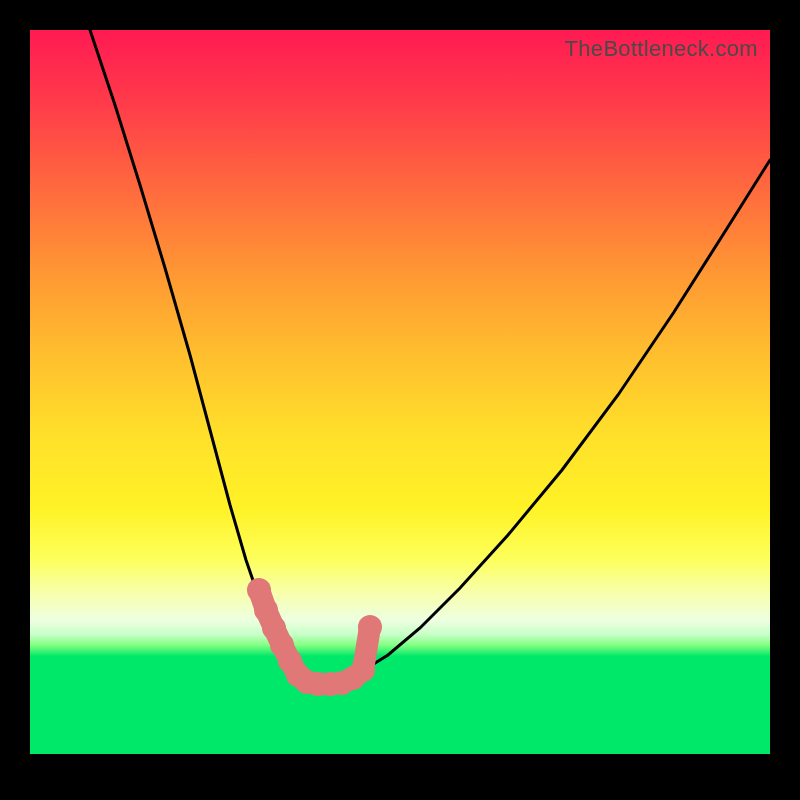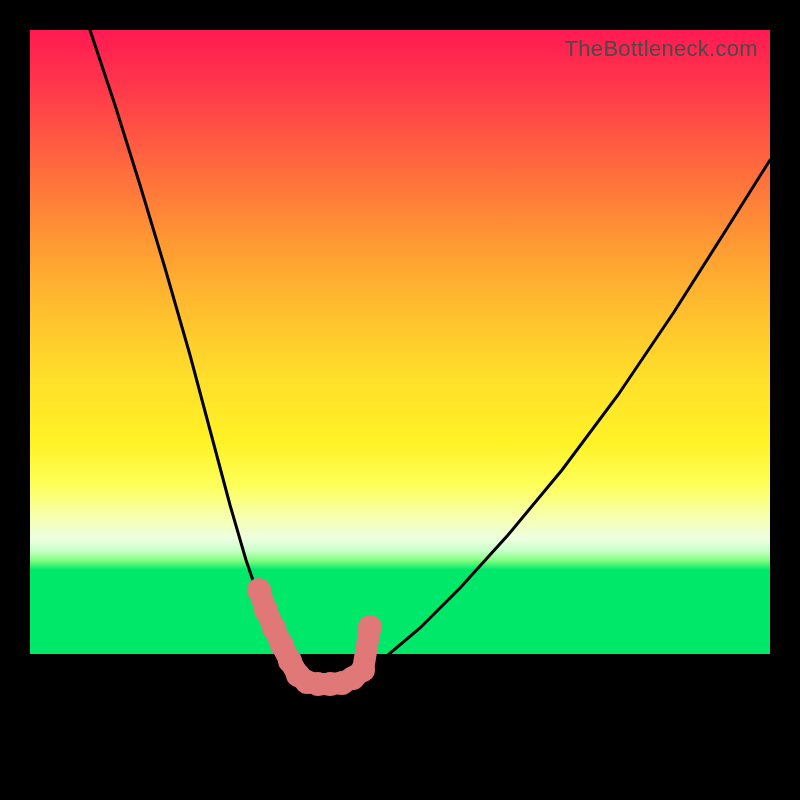--- a/index.html
+++ b/index.html
@@ -17,21 +17,21 @@
     top: 0;
     width: 800px;
     height: 800px;
     background: #000;
   }
   .plot {
     position: absolute;
     left: 30px;
     top: 30px;
     width: 740px;
-    height: 624px;
+    height: 724px;
     background: linear-gradient(
       to bottom,
       #ff1a52 0%,
       #ff3b4a 10%,
       #ff6a3e 22%,
       #ff9933 34%,
       #ffbf2e 45%,
       #ffe02a 56%,
       #fff226 66%,
       #fdff5a 73%,

